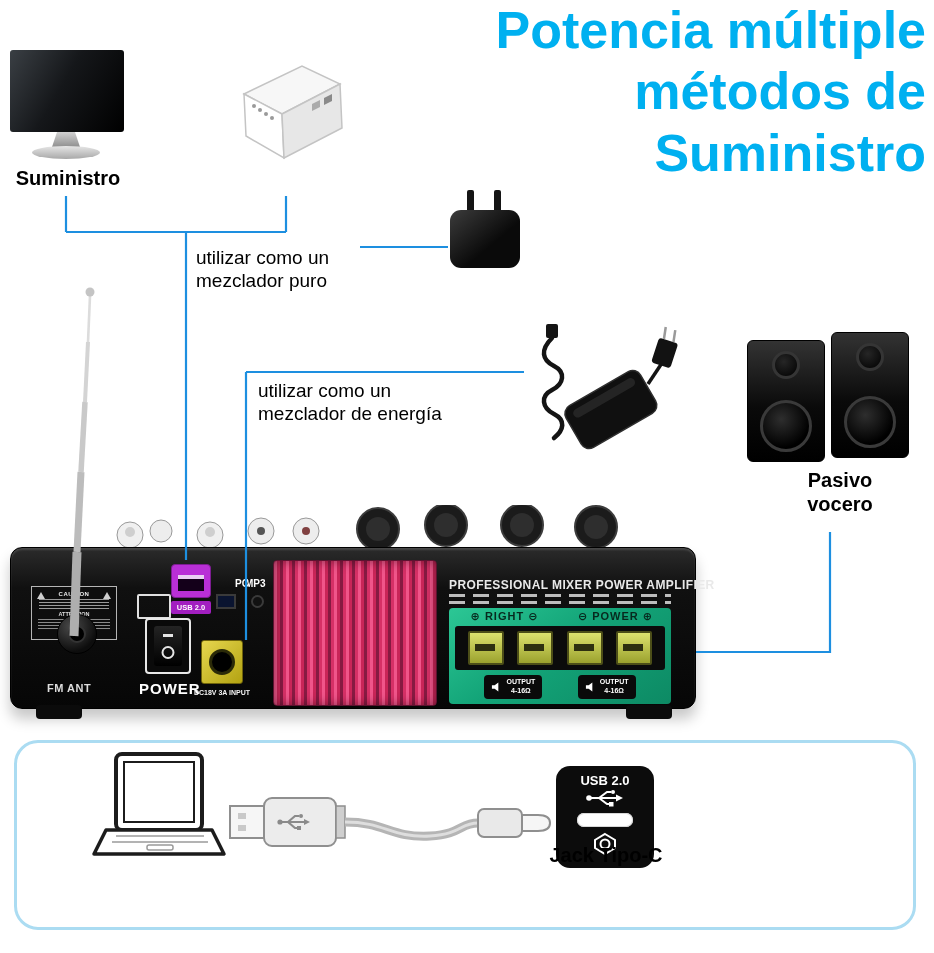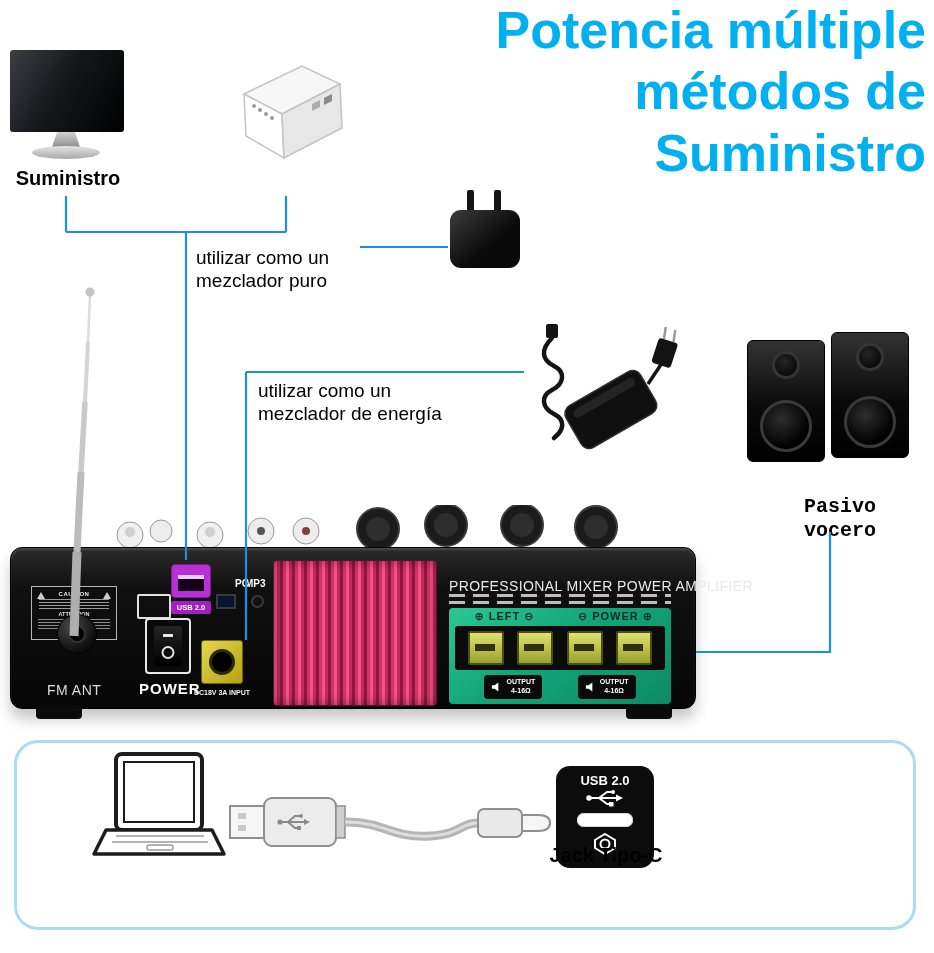--- a/index.html
+++ b/index.html
@@ -13,21 +13,21 @@
 
   
   .lbl{position:absolute;font-weight:bold;font-size:20px;text-align:center;color:#000;}
   .note{position:absolute;font-size:19px;color:#000;line-height:1.2;}
   #lbl-ordenador{left:0;top:167px;width:136px;}
   #lbl-powerbank{left:202px;top:167px;width:176px;}
   #note-pure{left:196px;top:247px;width:190px;}
   #lbl-charger{left:418px;top:273px;width:140px;line-height:1.25;}
   #note-power{left:258px;top:380px;width:260px;}
   #lbl-adapter{left:462px;top:458px;width:250px;}
-  #lbl-speakers{left:785px;top:495px;width:110px;line-height:1.2;font-family:Liberation Mono, monospace;}
+  #lbl-speakers{left:785px;top:468px;width:110px;line-height:1.2;}
   #caption-computer{left:20px;top:872px;width:312px;line-height:1.3;}
   #caption-jack{left:540px;top:844px;width:132px;}
 
   
   .monitor{position:absolute;left:8px;top:50px;width:118px;height:116px;}
   .monitor .screen{position:absolute;left:2px;top:0;width:114px;height:82px;border-radius:3px;
         background:linear-gradient(120deg,#3a3f44 0%,#15171a 45%,#000 100%);}
   .monitor .neck{position:absolute;left:44px;top:82px;width:28px;height:15px;
         background:linear-gradient(#d2d2d2,#8f8f8f);clip-path:polygon(18% 0,82% 0,100% 100%,0 100%);}
   .monitor .base{position:absolute;left:24px;top:96px;width:68px;height:13px;border-radius:50%;
@@ -99,29 +99,29 @@
   .rocker::after{content:"";position:absolute;bottom:7px;left:50%;transform:translateX(-50%);
        width:9px;height:9px;border:2.5px solid #e5e5e5;border-radius:50%;}
   .power-label{position:absolute;left:128px;top:132px;width:58px;text-align:center;color:#fff;
        font-size:15px;font-weight:bold;letter-spacing:1px;}
   .dc-jack{position:absolute;left:190px;top:92px;width:42px;height:44px;border-radius:3px;
        background:linear-gradient(135deg,#e6d64e,#b3a312);border:1px solid #6f630a;box-sizing:border-box;}
   .dc-jack::after{content:"";position:absolute;left:50%;top:50%;transform:translate(-50%,-50%);
        width:20px;height:20px;border-radius:50%;background:#000;border:3px solid #2b2a08;}
   .dc-label{position:absolute;left:166px;top:141px;width:90px;text-align:center;color:#f5f5f5;
        font-size:7px;font-weight:bold;}
-  .fmant-label{position:absolute;left:36px;top:134px;color:#ddd;font-size:14px;font-weight:normal;letter-spacing:.5px;}
+  .fmant-label{position:absolute;left:36px;top:134px;color:#ddd;font-size:11px;font-weight:bold;letter-spacing:.5px;}
   .ant-mount{position:absolute;left:46px;top:66px;width:38px;height:38px;border-radius:50%;
        background:radial-gradient(circle at 35% 30%,#4a4a4a,#0d0d0d 70%);border:1px solid #000;}
   .ant-mount::after{content:"";position:absolute;left:50%;top:50%;transform:translate(-50%,-50%);
        width:14px;height:14px;border-radius:50%;background:#000;border:2px solid #333;}
   .heatsink{position:absolute;left:262px;top:12px;width:164px;height:146px;border-radius:4px;
        border:1px solid #5e1230;box-sizing:border-box;box-shadow:inset 0 0 12px rgba(0,0,0,.45);
        background:repeating-linear-gradient(90deg,#f0558a 0 3px,#c92558 3px 6px,#871a42 6px 9px,#d63066 9px 12px);}
-  .amp-title{position:absolute;left:438px;top:30px;color:#e9e9e9;font-size:14px;font-weight:normal;
+  .amp-title{position:absolute;left:438px;top:30px;color:#e9e9e9;font-size:12px;font-weight:bold;
        letter-spacing:.4px;white-space:nowrap;}
   .vent{position:absolute;left:438px;width:222px;height:3px;
        background:repeating-linear-gradient(90deg,#bdbdbd 0 16px,transparent 16px 24px);}
   .vent.v1{top:46px;} .vent.v2{top:53px;}
   .terminal-block{position:absolute;left:438px;top:60px;width:222px;height:96px;border-radius:4px;
        background:linear-gradient(145deg,#2cc795 0%,#13a478 45%,#0d8a64 100%);padding-top:2px;box-sizing:border-box;}
   .term-headers{display:flex;}
   .term-headers span{flex:1;text-align:center;color:#07291e;font-weight:bold;font-size:11px;letter-spacing:1px;}
   .term-strip{display:flex;justify-content:space-evenly;align-items:center;width:210px;height:44px;
        margin:3px auto 0;background:#0b0b0b;border-radius:3px;}
@@ -262,21 +262,21 @@
       <div class="ant-mount"></div>
 
       <div class="heatsink"></div>
 
       <div class="amp-title">PROFESSIONAL MIXER POWER AMPLIFIER</div>
       <div class="vent v1"></div>
       <div class="vent v2"></div>
 
       <div class="terminal-block">
         <div class="term-headers">
-          <span>⊕ LEFT ⊖</span>
+          <span>⊕ RIGHT ⊖</span>
           <span>⊖ POWER ⊕</span>
         </div>
         <div class="term-strip">
           <div class="terminal"></div>
           <div class="terminal"></div>
           <div class="terminal"></div>
           <div class="terminal"></div>
         </div>
         <div class="outputs">
           <div class="output-badge">

